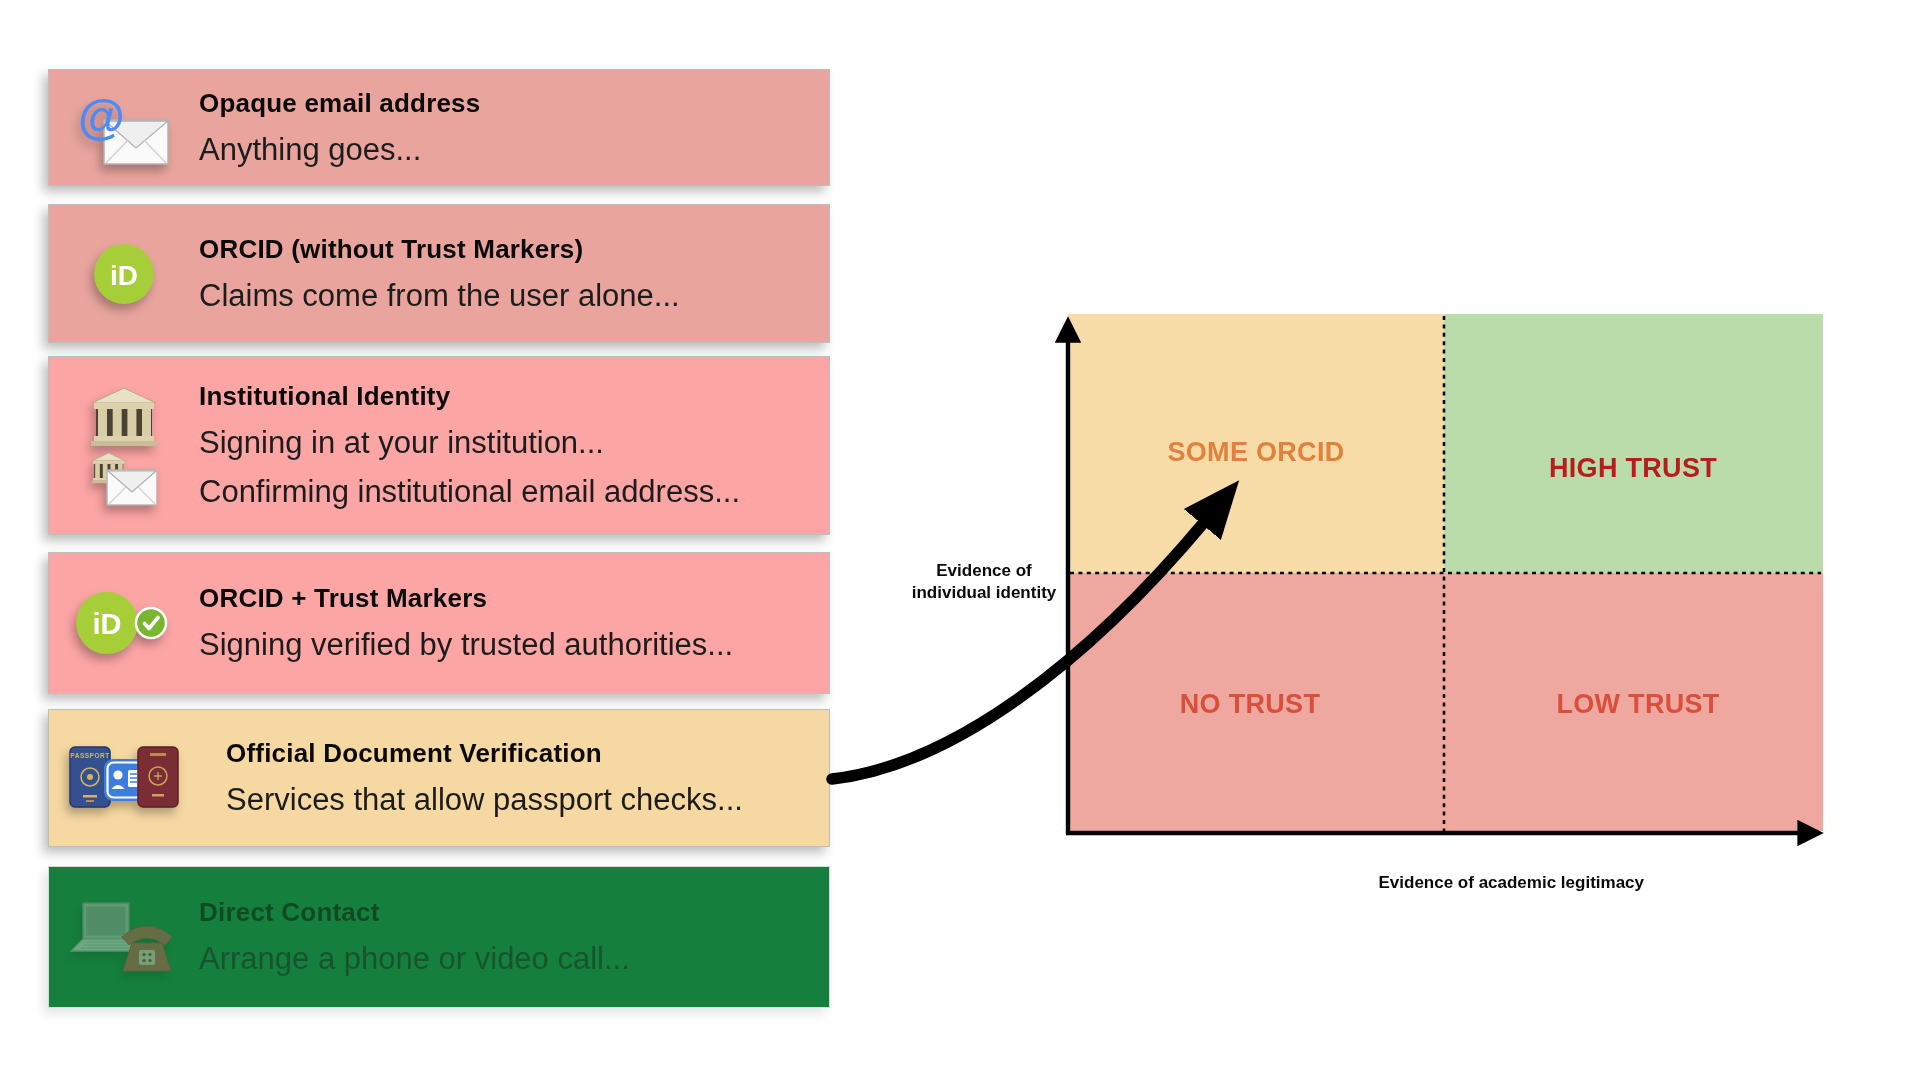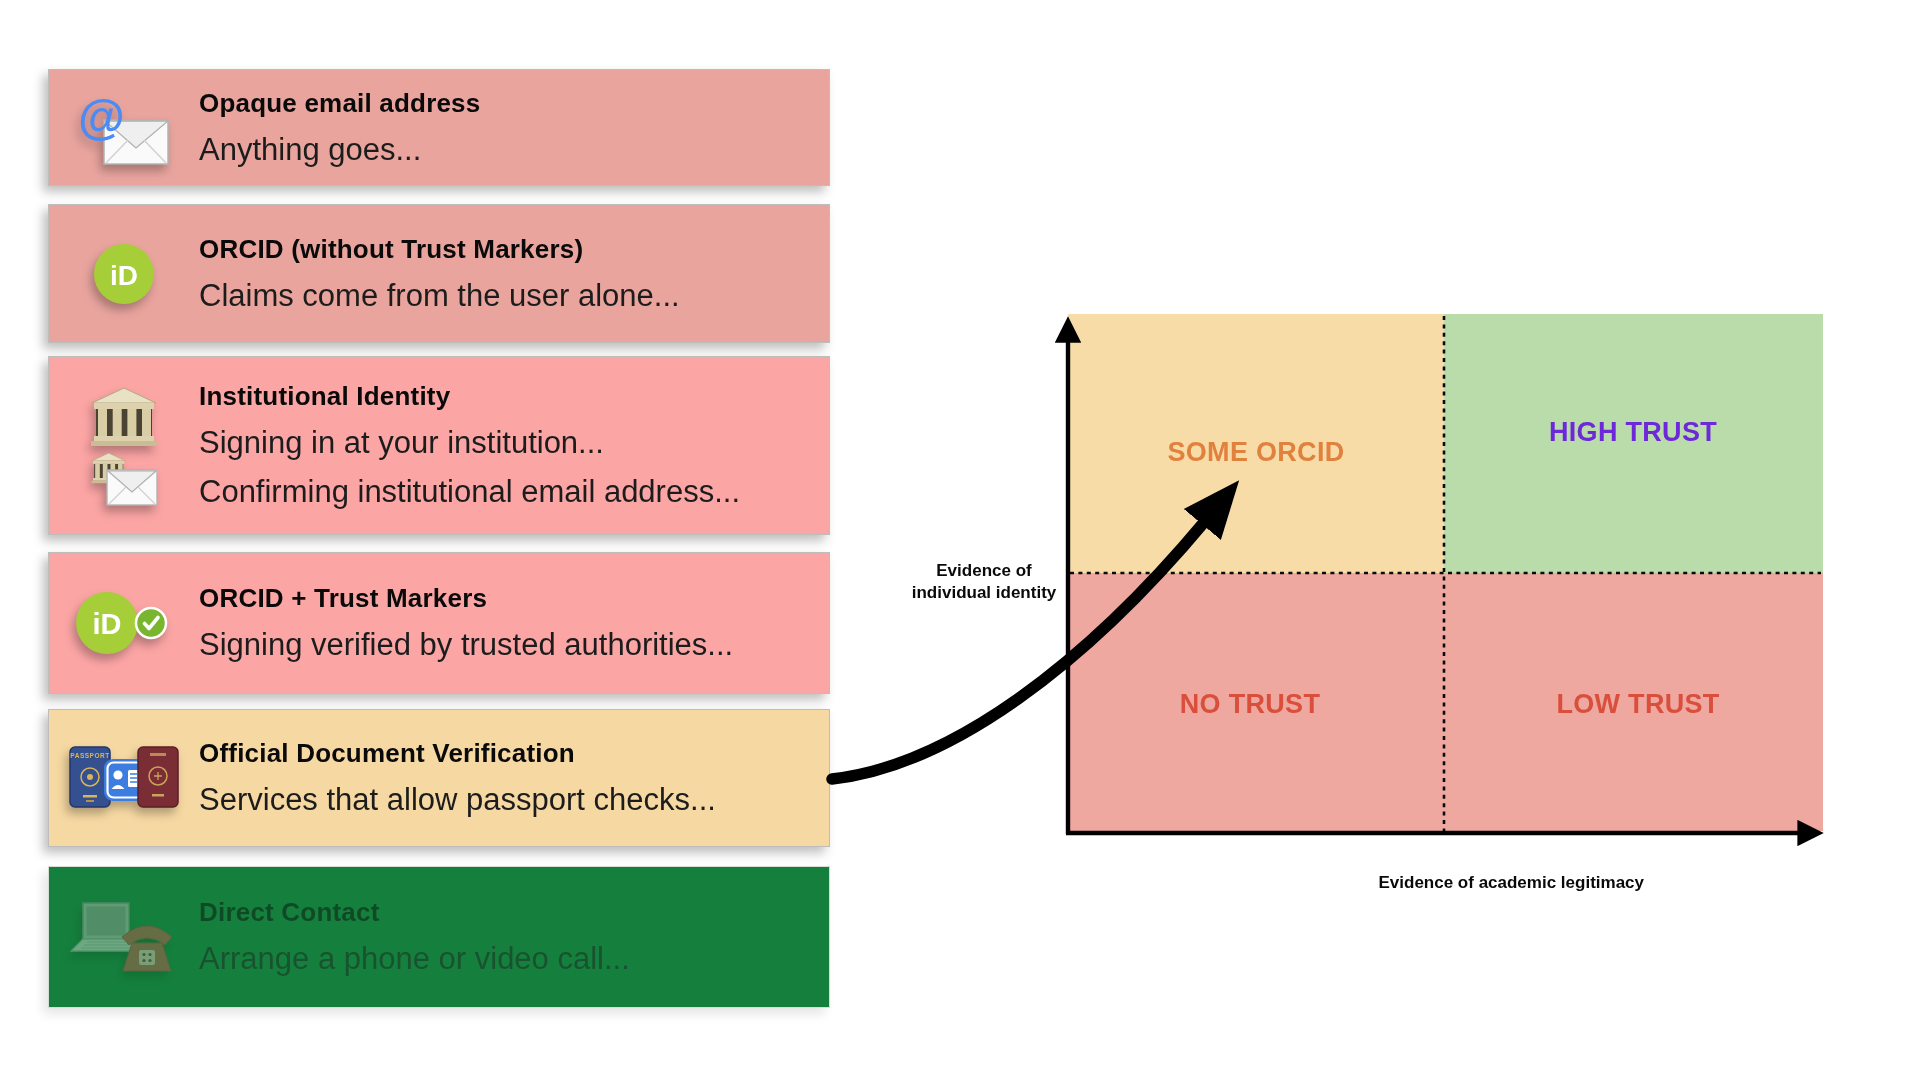--- a/index.html
+++ b/index.html
@@ -32,21 +32,21 @@
   .quad{position:absolute;}
   .q-tl{left:1068px;top:314px;width:376px;height:259px;background:#F8DCA8;}
   .q-tr{left:1444px;top:314px;width:379px;height:259px;background:#BADCAA;}
   .q-bl{left:1068px;top:573px;width:376px;height:258px;background:#EFA8A0;}
   .q-br{left:1444px;top:573px;width:379px;height:258px;background:#EFA8A0;}
   .q-label{
     position:absolute;transform:translate(-50%,-50%);
     font-size:27px;font-weight:700;letter-spacing:.3px;white-space:nowrap;
   }
   .q-label.some{left:1256px;top:452px;color:#E0813E;}
-  .q-label.high{left:1633px;top:432px;color:#6d28d9;text-align:right;}
+  .q-label.high{left:1633px;top:468px;color:#b91c1c;text-align:right;}
   .q-label.no{left:1250px;top:704px;color:#D94F3C;}
   .q-label.low{left:1638px;top:704px;color:#D94F3C;}
   .axis-label{
     position:absolute;font-size:17px;font-weight:700;color:#0a0a0a;
     text-align:center;line-height:1.32;
   }
   .y-axis-label{left:884px;top:560px;width:200px;}
   .x-axis-label{left:1244px;top:872px;width:400px;text-align:right;}
   .overlay{position:absolute;left:0;top:0;pointer-events:none;}
 </style>
@@ -132,21 +132,21 @@
         <circle cx="77" cy="34" r="15" fill="#79b52e" stroke="#ffffff" stroke-width="2.5"></circle>
         <path d="M70.5,34.5 L75,39.5 L84,28.5" stroke="#ffffff" stroke-width="3.6" fill="none" stroke-linecap="round" stroke-linejoin="round"></path>
       </svg>
     </div>
     <div class="card-text">
       <div class="card-title">ORCID + Trust Markers</div>
       <div class="card-line">Signing verified by trusted authorities...</div>
     </div>
   </div>
 
-  <div class="card tone-orange" style="top:709px;height:138px;">
+  <div class="card tone-orange" style="top:709px;height:138px;gap:27px;">
     <div class="icon-box">
       <svg width="120" height="74" viewBox="0 0 120 74">
         <g>
           <rect x="6" y="6" width="40" height="60" rx="5" fill="#35508f" stroke="#22366b" stroke-width="1.5"></rect>
           <text x="26" y="17" text-anchor="middle" font-size="6.5" font-weight="700" fill="#d8b45a" letter-spacing="0.5">PASSPORT</text>
           <circle cx="26" cy="36" r="9" fill="none" stroke="#d8b45a" stroke-width="1.5"></circle>
           <circle cx="26" cy="36" r="3" fill="#d8b45a"></circle>
           <rect x="19" y="54" width="14" height="2.5" fill="#d8b45a"></rect>
           <rect x="22" y="59" width="8" height="2" fill="#b3924a"></rect>
         </g>

